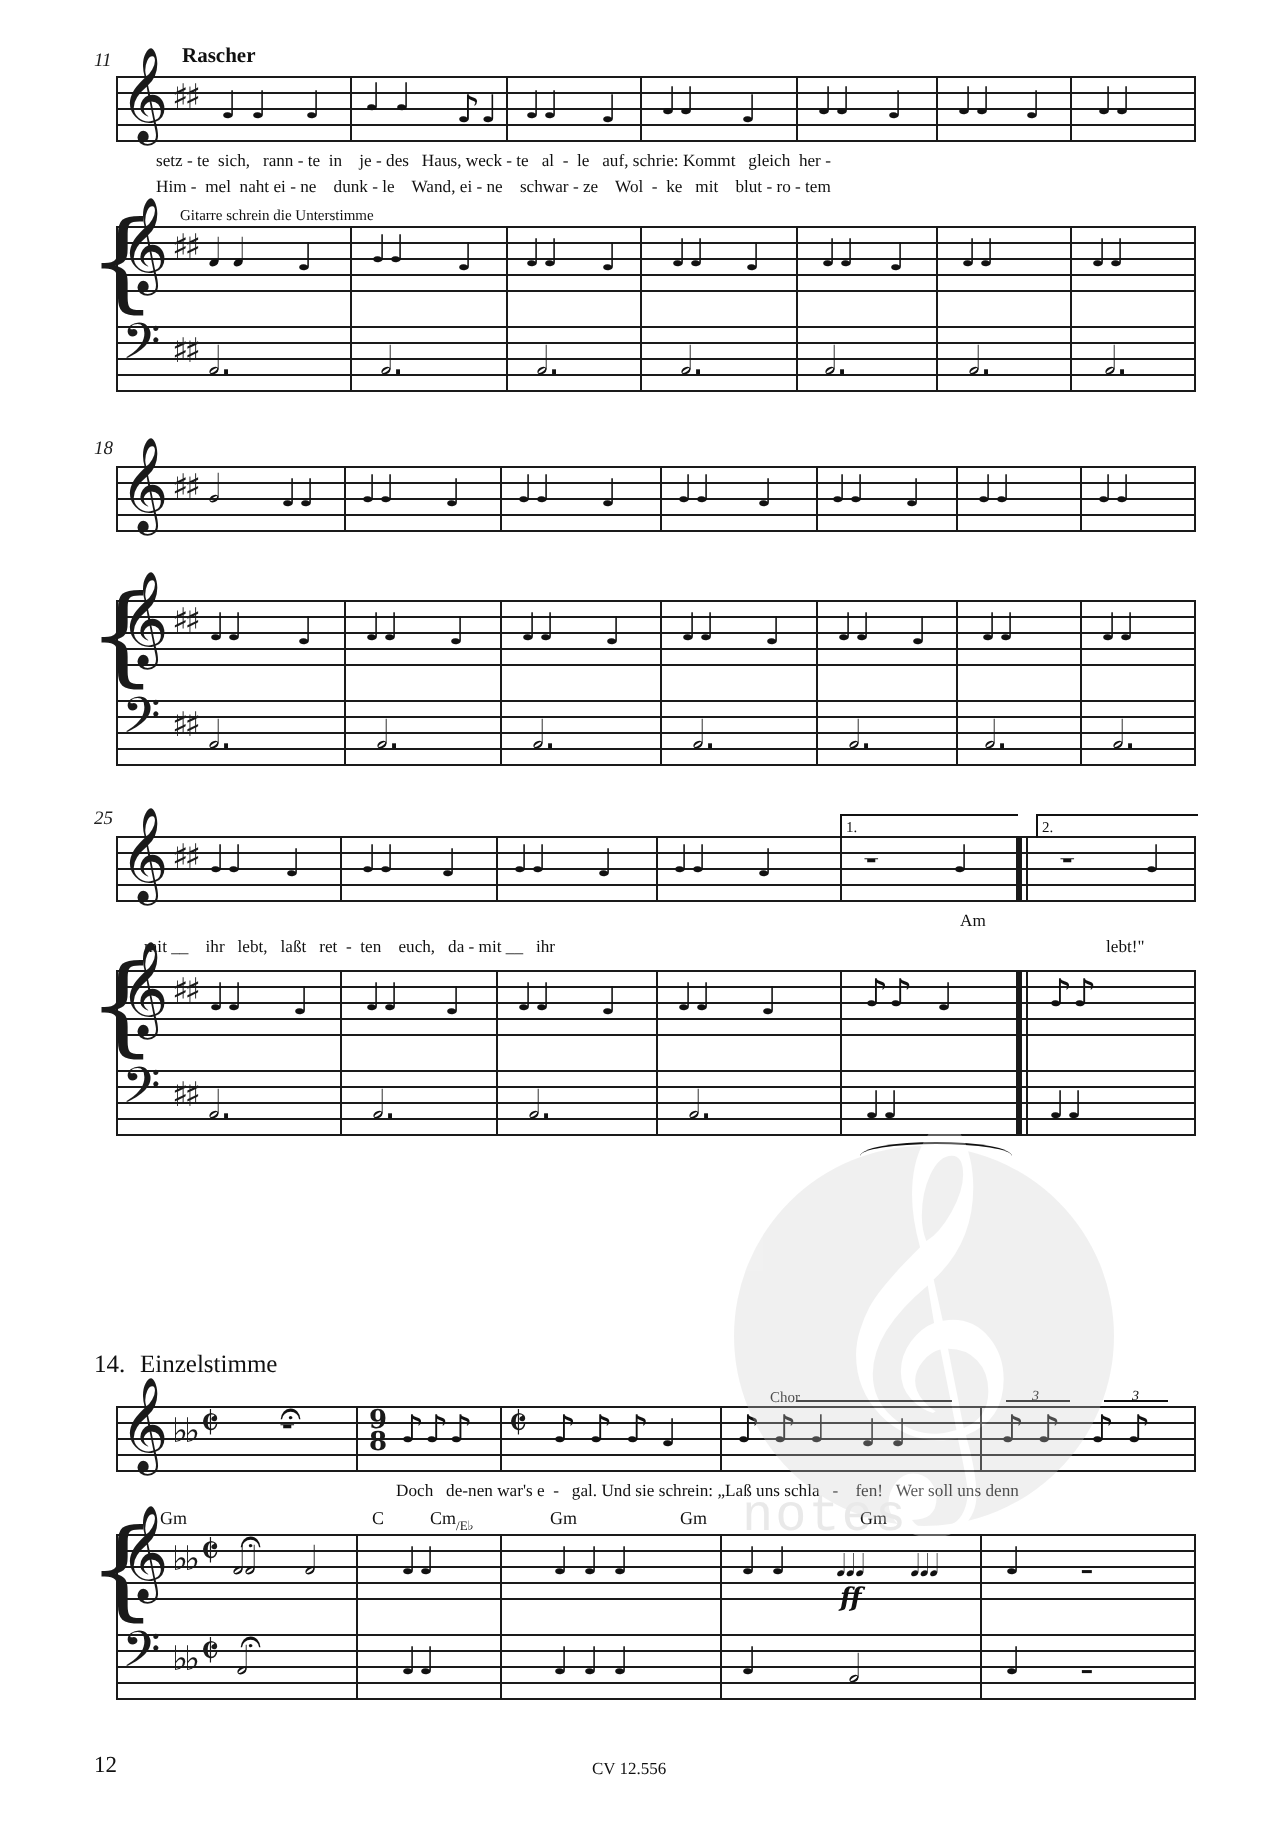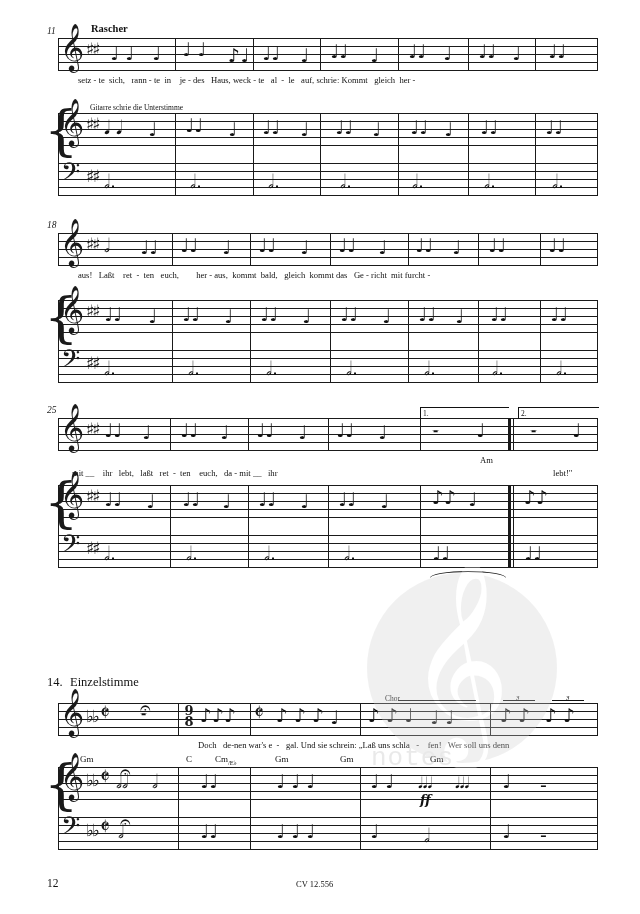--- a/index.html
+++ b/index.html
@@ -269,22 +269,23 @@
     <div class="note" style="left:300px; top:46px;">♩</div>
     <div class="note" style="left:330px; top:42px;">♩♩</div>
     <div class="note" style="left:370px; top:46px;">♩</div>
     <div class="note" style="left:408px; top:42px;">♩♩</div>
     <div class="note" style="left:443px; top:44px;">♩</div>
     <div class="note" style="left:478px; top:42px;">♩♩</div>
     <div class="note" style="left:512px; top:44px;">♩</div>
     <div class="note" style="left:548px; top:42px;">♩♩</div>
 
     <div class="lyric" style="left:78px; top:75px;">setz - te  sich,   rann - te  in    je - des   Haus, weck - te   al  -  le   auf, schrie: Kommt   gleich  her -</div>
-
-    <div class="instr-note" style="left:90px; top:103px;">Gitarre schrie die Unterstimme</div>
+    <div class="lyric" style="left:78px; top:88px;">Him -  mel  naht ei - ne    dunk - le    Wand, ei - ne    schwar - ze    Wol  -  ke   mit    blut - ro - tem</div>
+
+    <div class="instr-note" style="left:90px; top:103px;">Gitarre schrein die Unterstimme</div>
 
     <div class="brace" style="left:44px; top:104px;">{</div>
     <div class="staff" style="left:58px; top:113px; width:540px;">
       <div class="line"></div>
         <div class="line"></div>
         <div class="line"></div>
         <div class="line"></div>
         <div class="line"></div>
     </div>
     <div class="clef treble" style="left:60px; top:102px;">𝄞</div>
@@ -360,21 +361,20 @@
     <div class="note" style="left:222px; top:38px;">♩</div>
     <div class="note" style="left:258px; top:36px;">♩♩</div>
     <div class="note" style="left:300px; top:38px;">♩</div>
     <div class="note" style="left:338px; top:36px;">♩♩</div>
     <div class="note" style="left:378px; top:38px;">♩</div>
     <div class="note" style="left:415px; top:36px;">♩♩</div>
     <div class="note" style="left:452px; top:38px;">♩</div>
     <div class="note" style="left:488px; top:36px;">♩♩</div>
     <div class="note" style="left:548px; top:36px;">♩♩</div>
 
-    <div class="lyric" style="left:78px; top:70px;">aus!   Laßt    ret  -  ten   euch,        her - aus,  kommt  bald,   gleich  kommt das   Ge - richt  mit furcht -</div>
 
     <div class="brace" style="left:44px; top:91px;">{</div>
     <div class="staff" style="left:58px; top:100px; width:540px;">
       <div class="line"></div>
         <div class="line"></div>
         <div class="line"></div>
         <div class="line"></div>
         <div class="line"></div>
     </div>
     <div class="clef treble" style="left:60px; top:89px;">𝄞</div>

